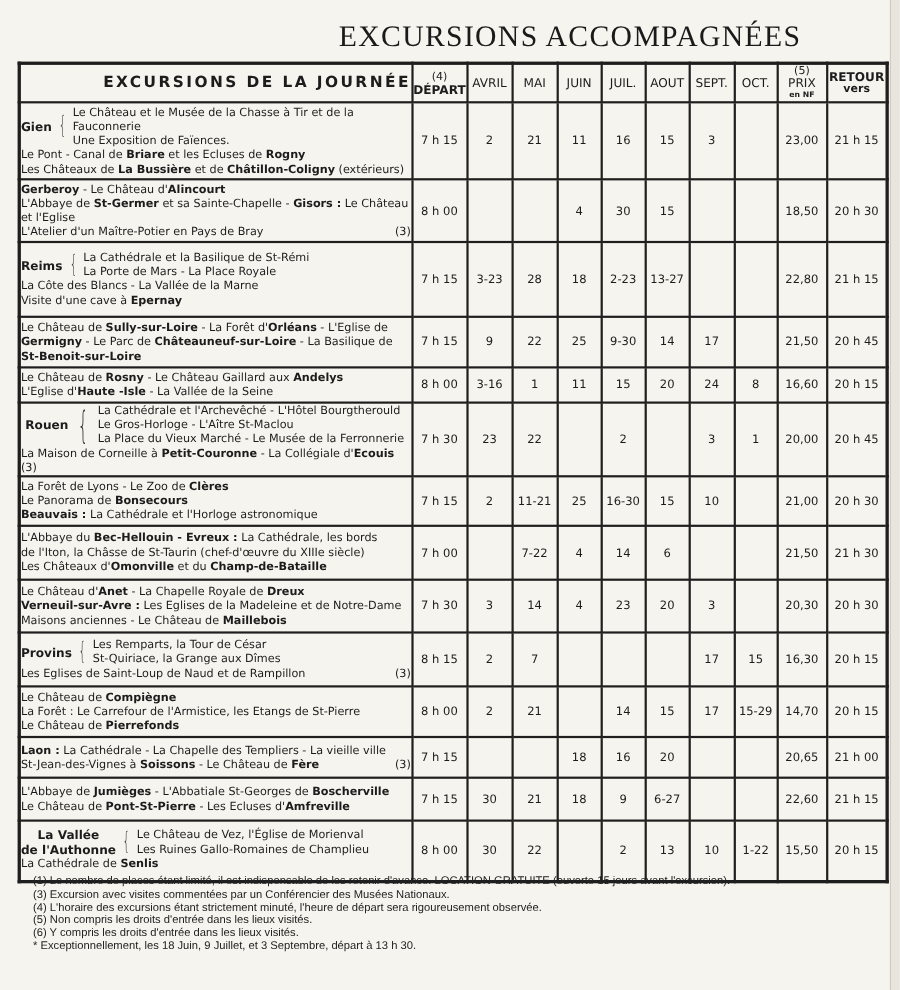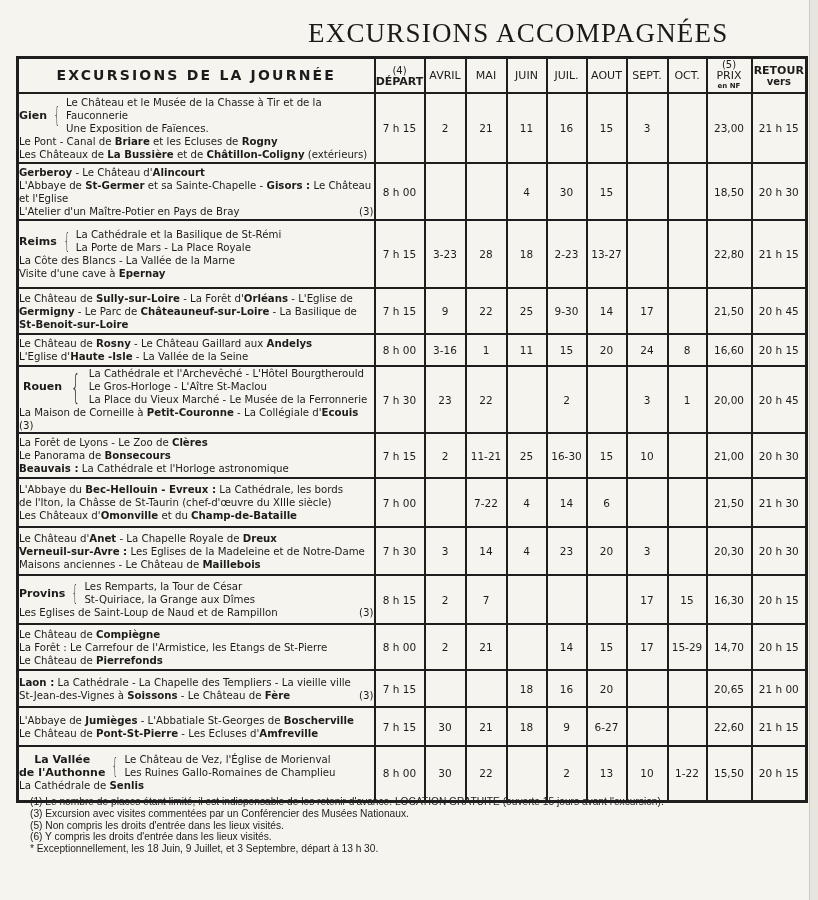--- a/index.html
+++ b/index.html
@@ -4,21 +4,21 @@
 <style>
   html, body { margin:0; padding:0; }
   body { width:818px; height:900px; background:#f6f4ee; position:relative; overflow:hidden;
          font-family:"DejaVu Sans", sans-serif; color:#1c1c1c; }
   .page-edge { position:absolute; right:0; top:0; width:8px; height:900px; background:#e8e5de; border-left:1px solid #cfcbc2; }
   .title { position:absolute; left:308px; top:18px; font-family:Liberation Serif, serif; font-size:27px; letter-spacing:1.2px; color:#1a1a1a; }
   table.grid { position:absolute; left:16px; top:56px; width:789px; border-collapse:collapse; table-layout:fixed; }
   table.grid td, table.grid th { border:2px solid #1e1e1e; padding:0; vertical-align:middle; }
   table.grid { border:3px solid #1e1e1e; }
   th { font-weight:bold; font-size:11px; line-height:11px; text-align:center; }
-  th.main { font-family:"DejaVu Sans", sans-serif; font-size:14px; letter-spacing:2.2px; text-align:center; }
+  th.main { font-family:"DejaVu Sans", sans-serif; font-size:14px; letter-spacing:2.2px; text-align:right; }
   thead tr { height:33px; }
   thead th { border-bottom:3px solid #1e1e1e; }
   .hsup { font-weight:normal; display:block; font-size:10px; }
   .hsmall { display:block; font-size:7px; font-weight:bold; }
   th.mon { font-weight:normal; font-size:11px; }
   td.desc { padding:4px 6px 4px 8px; font-size:10.2px; line-height:13px; }
   td.num { text-align:center; font-size:10.5px; font-family:"DejaVu Sans", sans-serif; }
   .b { font-weight:bold; }
   .line { display:block; }
   .brace-wrap { display:flex; align-items:center; }
@@ -349,16 +349,17 @@
       <td class="num">1-22</td>
       <td class="num">15,50</td>
       <td class="num">20 h 15</td>
     </tr>
   </tbody>
 </table>
 
 <div class="footnotes">
   <div>(1) Le nombre de places étant limité, il est indispensable de les retenir d'avance. LOCATION GRATUITE (ouverte 15 jours avant l'excursion).</div>
   <div>(3) Excursion avec visites commentées par un Conférencier des Musées Nationaux.</div>
+  <div>(4) L'horaire des excursions étant strictement minuté, l'heure de départ sera rigoureusement observée.</div>
   <div>(5) Non compris les droits d'entrée dans les lieux visités.</div>
   <div>(6) Y compris les droits d'entrée dans les lieux visités.</div>
   <div>*   Exceptionnellement, les 18 Juin, 9 Juillet, et 3 Septembre, départ à 13 h 30.</div>
 </div>
 
 </body></html>

